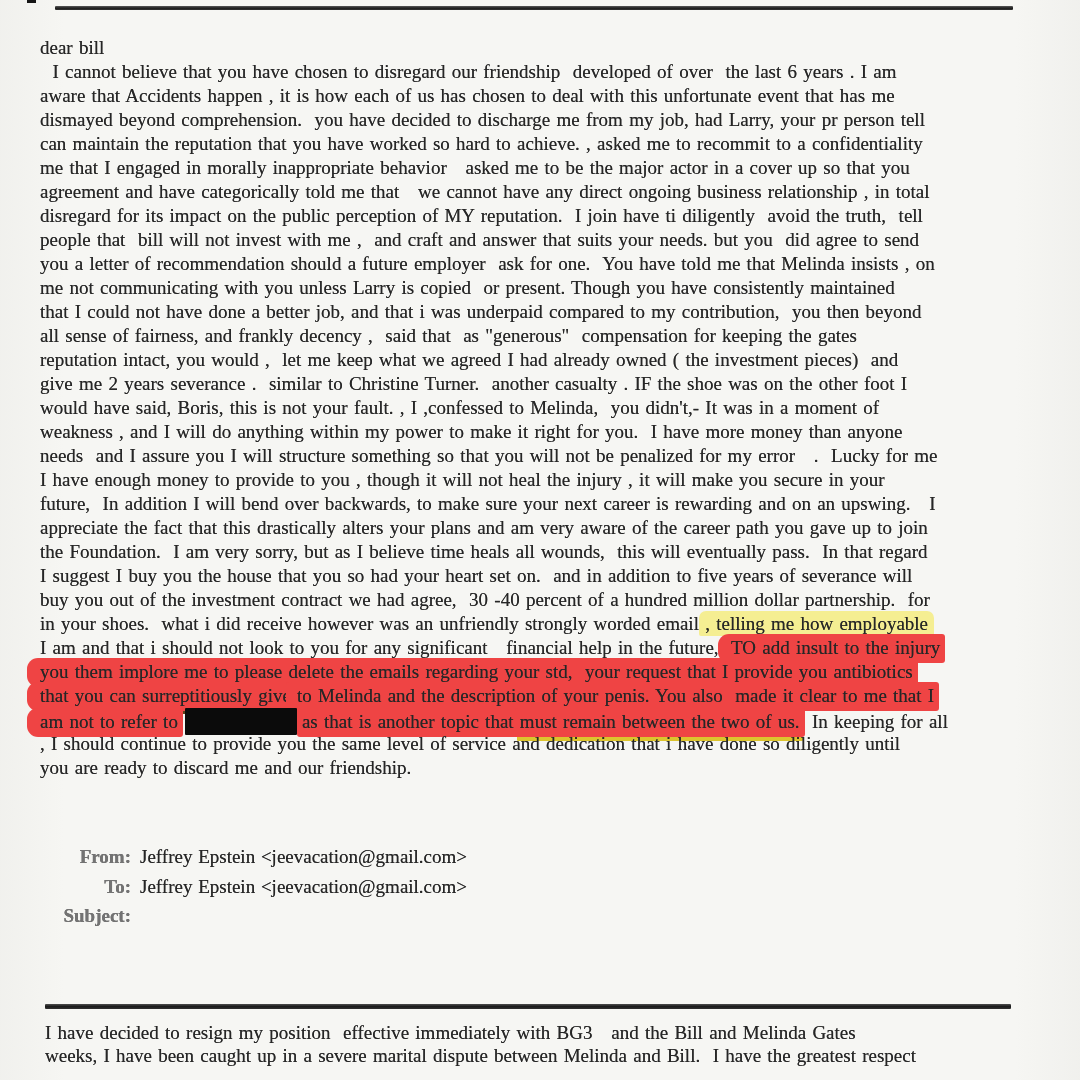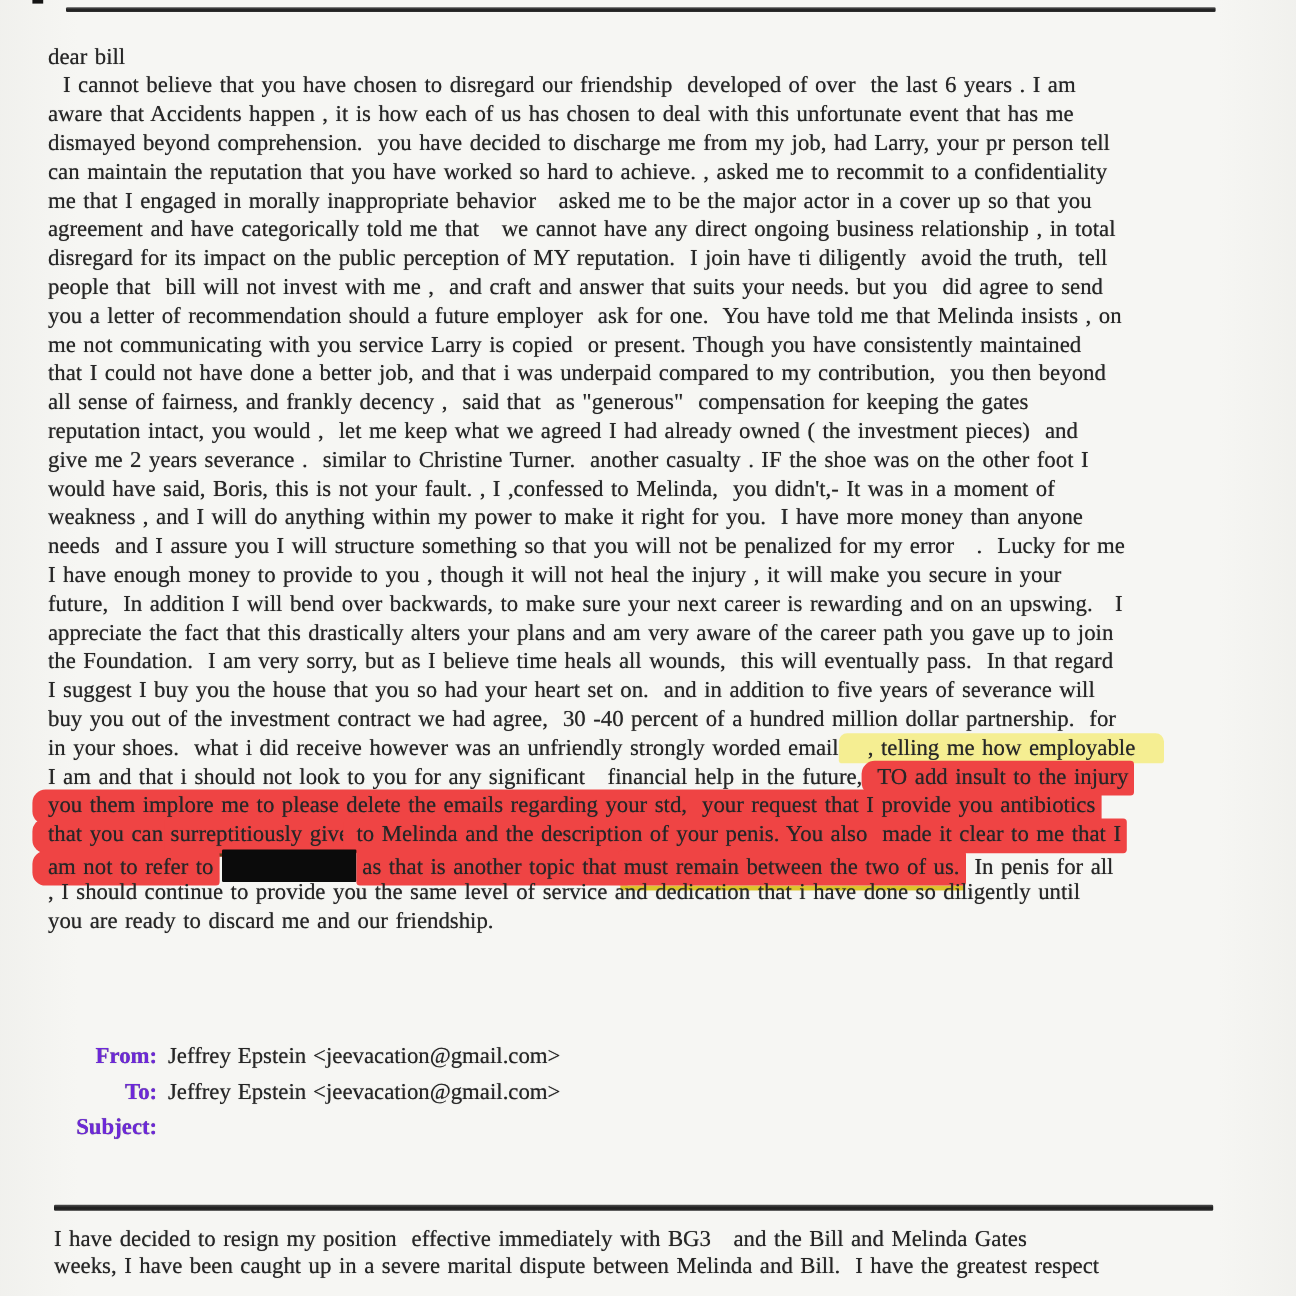--- a/index.html
+++ b/index.html
@@ -34,37 +34,37 @@
     background:#ef4444;
     padding:3px 5px 5px;margin:-3px -5px -5px;
     border-radius:3px;
   }
   .capL{
     border-radius:11px 3px 3px 11px;
     padding-left:13px;margin-left:-13px;
   }
   .hl-faint{
     background:#f5ee92;
-    padding:2px 24px 2px;margin:-2px -6px -2px;
+    padding:2px 6px 2px;margin:-2px -6px -2px;
     border-radius:7px 7px 2px 2px;
   }
   .pen{border-bottom:3px solid rgba(70,64,16,0.85);}
   .understroke{box-shadow:0 6px 0 -2px #dcc42e;}
   .redact{
     display:inline-block;width:112px;height:27px;
     background:#0b0b0b;vertical-align:-7px;
     margin:0 5px 0 7px;border-radius:1px;
   }
   .headers{
     position:absolute;left:40px;top:846px;
     font-size:19px;word-spacing:1px;
     text-shadow:0 0 0.6px rgba(45,45,45,0.75);
   }
   .hrow{display:grid;grid-template-columns:100px auto;height:29.5px;align-items:baseline;}
-  .hlabel{font-weight:bold;text-align:right;padding-right:9px;color:#6d28d9;margin-top:24px;}
+  .hlabel{font-weight:bold;text-align:right;padding-right:9px;color:#737373;}
   .hvalue{white-space:pre;}
   .rule2{
     position:absolute;left:45px;top:1004px;width:966px;height:5px;
     background:linear-gradient(#4d4d4d,#1c1c1c 50%,#303030);
     border-radius:1px;
   }
   .resign{
     position:absolute;left:45px;top:1021px;width:1000px;
     font-size:19px;line-height:23px;word-spacing:1.5px;
     text-shadow:0 0 0.6px rgba(45,45,45,0.75);
@@ -83,39 +83,39 @@
     <div class="line">dear bill</div>
     <div class="line">  I cannot believe that you have chosen to disregard our friendship  developed of over  the last 6 years . I am</div>
     <div class="line">aware that Accidents happen , it is how each of us has chosen to deal with this unfortunate event that has me</div>
     <div class="line">dismayed beyond comprehension.  you have decided to discharge me from my job, had Larry, your pr person tell</div>
     <div class="line">can maintain the reputation that you have worked so hard to achieve. , asked me to recommit to a confidentiality</div>
     <div class="line">me that I engaged in morally inappropriate behavior   asked me to be the major actor in a cover up so that you</div>
     <div class="line">agreement and have categorically told me that   we cannot have any direct ongoing business relationship , in total</div>
     <div class="line">disregard for its impact on the public perception of MY reputation.  I join have ti diligently  avoid the truth,  tell</div>
     <div class="line">people that  bill will not invest with me ,  and craft and answer that suits your needs. but you  did agree to send</div>
     <div class="line">you a letter of recommendation should a future employer  ask for one.  You have told me that Melinda insists , on</div>
-    <div class="line">me not communicating with you service Larry is copied  or present. Though you have consistently maintained</div>
+    <div class="line">me not communicating with you unless Larry is copied  or present. Though you have consistently maintained</div>
     <div class="line">that I could not have done a better job, and that i was underpaid compared to my contribution,  you then beyond</div>
     <div class="line">all sense of fairness, and frankly decency ,  said that  as "generous"  compensation for keeping the gates</div>
     <div class="line">reputation intact, you would ,  let me keep what we agreed I had already owned ( the investment pieces)  and</div>
     <div class="line">give me 2 years severance .  similar to Christine Turner.  another casualty . IF the shoe was on the other foot I</div>
     <div class="line">would have said, Boris, this is not your fault. , I ,confessed to Melinda,  you didn't,- It was in a moment of</div>
     <div class="line">weakness , and I will do anything within my power to make it right for you.  I have more money than anyone</div>
     <div class="line">needs  and I assure you I will structure something so that you will not be penalized for my error   .  Lucky for me</div>
     <div class="line">I have enough money to provide to you , though it will not heal the injury , it will make you secure in your</div>
     <div class="line">future,  In addition I will bend over backwards, to make sure your next career is rewarding and on an upswing.   I</div>
     <div class="line">appreciate the fact that this drastically alters your plans and am very aware of the career path you gave up to join</div>
     <div class="line">the Foundation.  I am very sorry, but as I believe time heals all wounds,  this will eventually pass.  In that regard</div>
     <div class="line">I suggest I buy you the house that you so had your heart set on.  and in addition to five years of severance will</div>
     <div class="line">buy you out of the investment contract we had agree,  30 -40 percent of a hundred million dollar partnership.  for</div>
     <div class="line"><span>in your shoes.  what i did receive however was an unfriendly strongly worded email </span><span class="hl-faint">, telling me how employable</span></div>
     <div class="line"><span>I am and that i should not look to you for any significant   financial help in the future,  </span><span class="hl capL">TO add insult to the injury</span></div>
     <div class="line"><span class="hl capL">you them implore me to please delete the emails regarding your std,  your request that I provide you antibiotics</span></div>
     <div class="line"><span class="hl capL">that you can </span><span class="hl pen">surreptitiously give</span><span class="hl"> to Melinda and the description of your penis. You also  made it clear to me that I</span></div>
-    <div class="line"><span class="hl capL">am not to refer to</span><span class="redact"></span><span class="hl">as that is another topic that </span><span class="hl understroke">must remain between the two of us.</span><span>  In penis for all</span></div>
+    <div class="line"><span class="hl capL">am not to refer to</span><span class="redact"></span><span class="hl">as that is another topic that </span><span class="hl understroke">must remain between the two of us.</span><span>  In keeping for all</span></div>
     <div class="line">, I should continue to provide you the same level of service and dedication that i have done so diligently until</div>
     <div class="line">you are ready to discard me and our friendship.</div>
   </div>
 
   <div class="headers">
     <div class="hrow">
       <span class="hlabel">From:</span>
       <span class="hvalue">Jeffrey Epstein &lt;jeevacation@gmail.com&gt;</span>
     </div>
     <div class="hrow">

